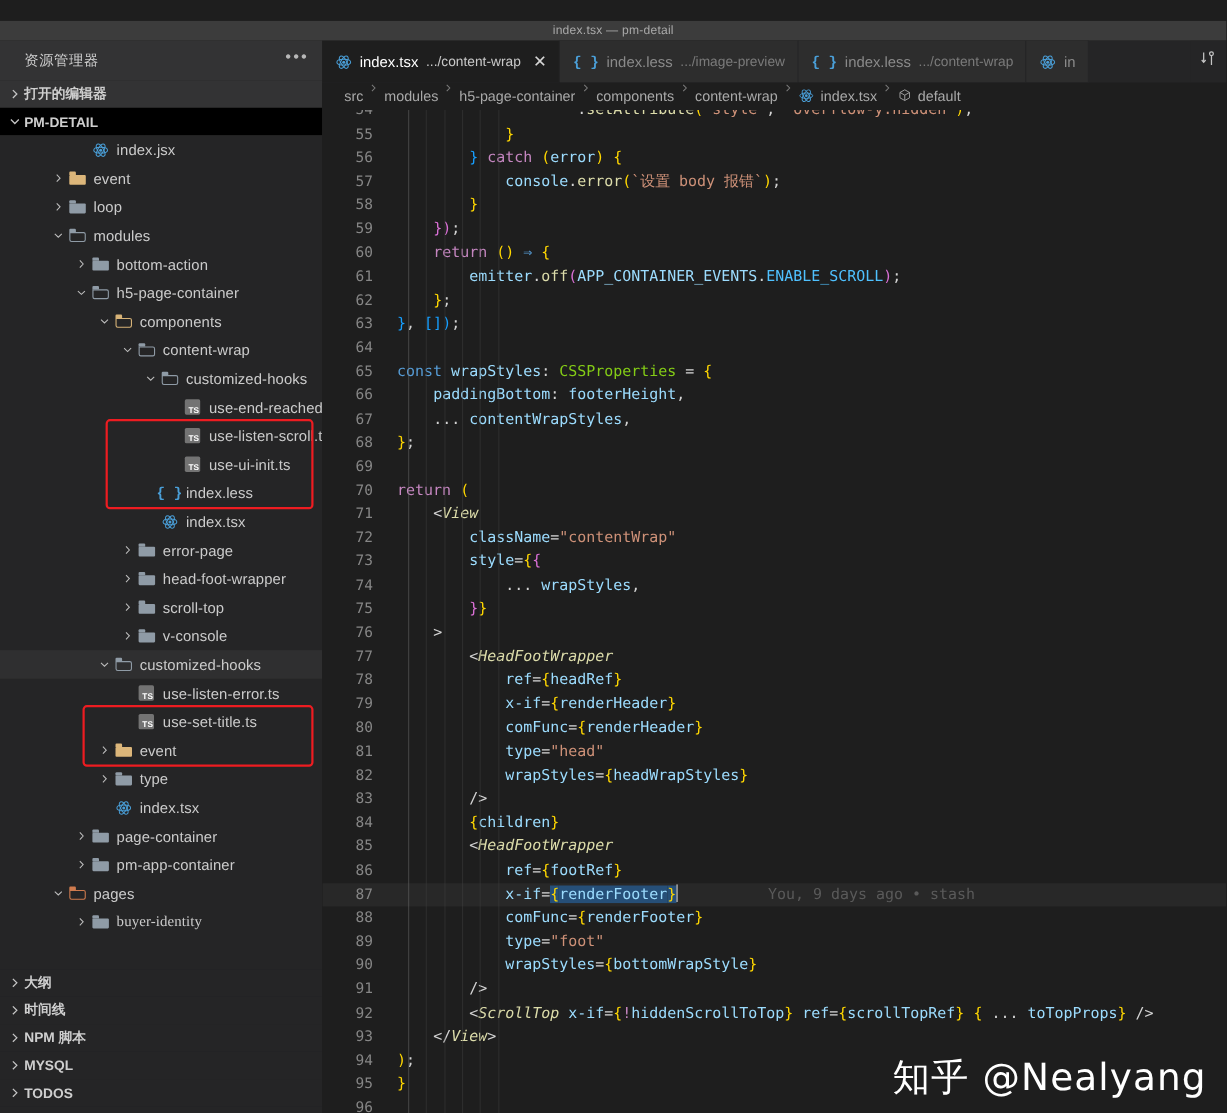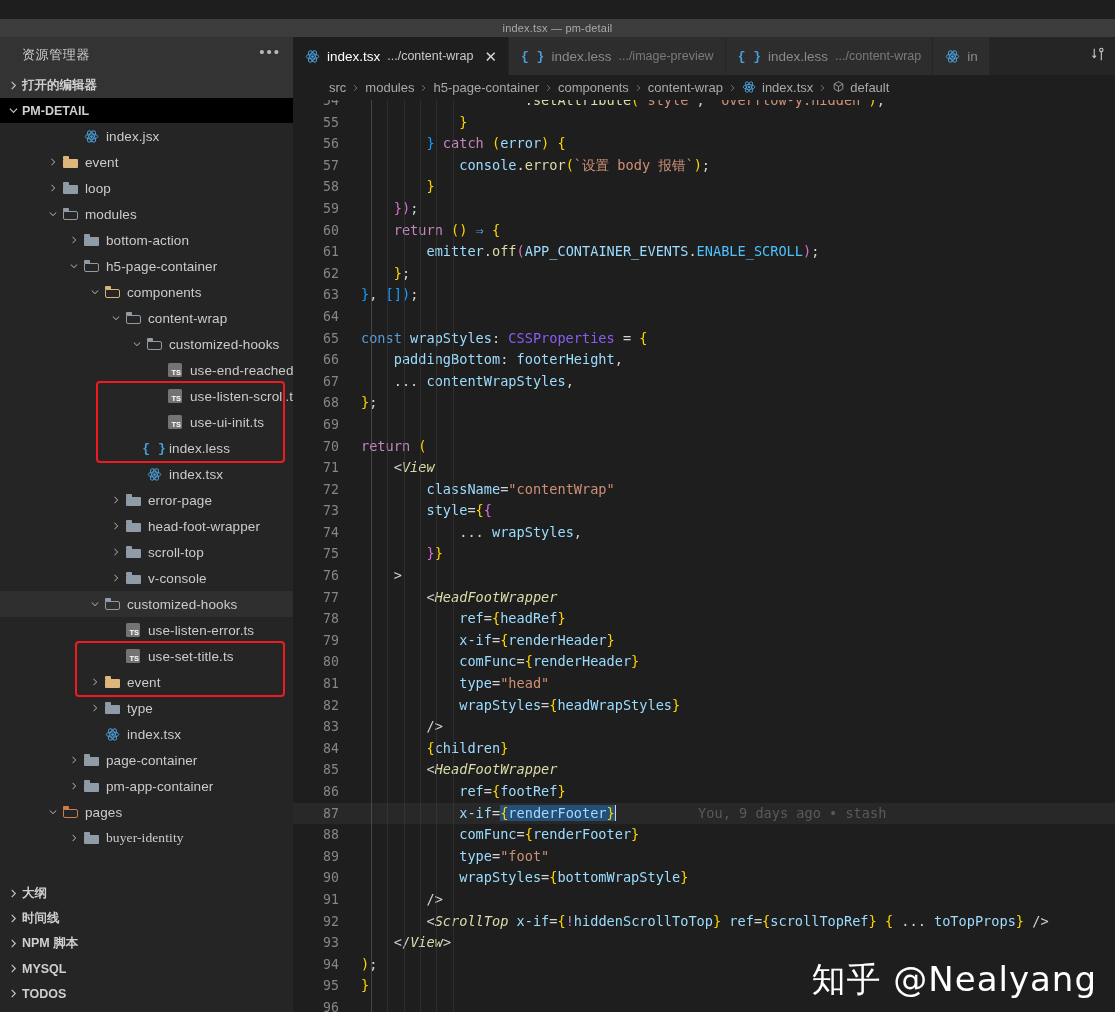--- a/index.html
+++ b/index.html
@@ -188,25 +188,24 @@
     display: flex; align-items: center;
     padding: 0 8px;
     color: #c5c5c5;
     background: #252526;
   }
 
   .breadcrumb {
     height: 25px;
     flex: 0 0 25px;
     display: flex;
-    align-items: center;
     background: #1e1e1e;
     color: #a9a9a9;
     font-size: 13px;
-    padding-left: 36px;
+    padding-left: 20px;
     gap: 6px;
     white-space: nowrap;
   }
   .breadcrumb .sep { color: #7d7d7d; font-size: 11px; }
   .breadcrumb .bc { display: flex; align-items: center; gap: 5px; }
 
   .code {
     flex: 1 1 auto;
     position: relative;
     background: #1e1e1e;
@@ -246,21 +245,21 @@
   
   .k   { color: #c586c0; }           
   .kb  { color: #569cd6; }           
   .kbi { color: #569cd6; }           
   .str { color: #ce9178; }
   .var { color: #9cdcfe; }           
   .pl  { color: #d4d4d4; }           
   .p1  { color: #ffd700; }           
   .p2  { color: #da70d6; }           
   .p3  { color: #179fff; }
-  .tag { color: #8b5cf6; }
+  .tag { color: #84cc16; }
   .tagi{ color: #dcdcaa; font-style: italic; }
   .attr{ color: #9cdcfe; }
   .prop{ color: #4fc1ff; }
   .meth{ color: #dcdcaa; }
 
   .ind {
     position: absolute;
     top: 0; bottom: 0; width: 1px; background: #404040;
   }
   .indact { background: #707070; }

